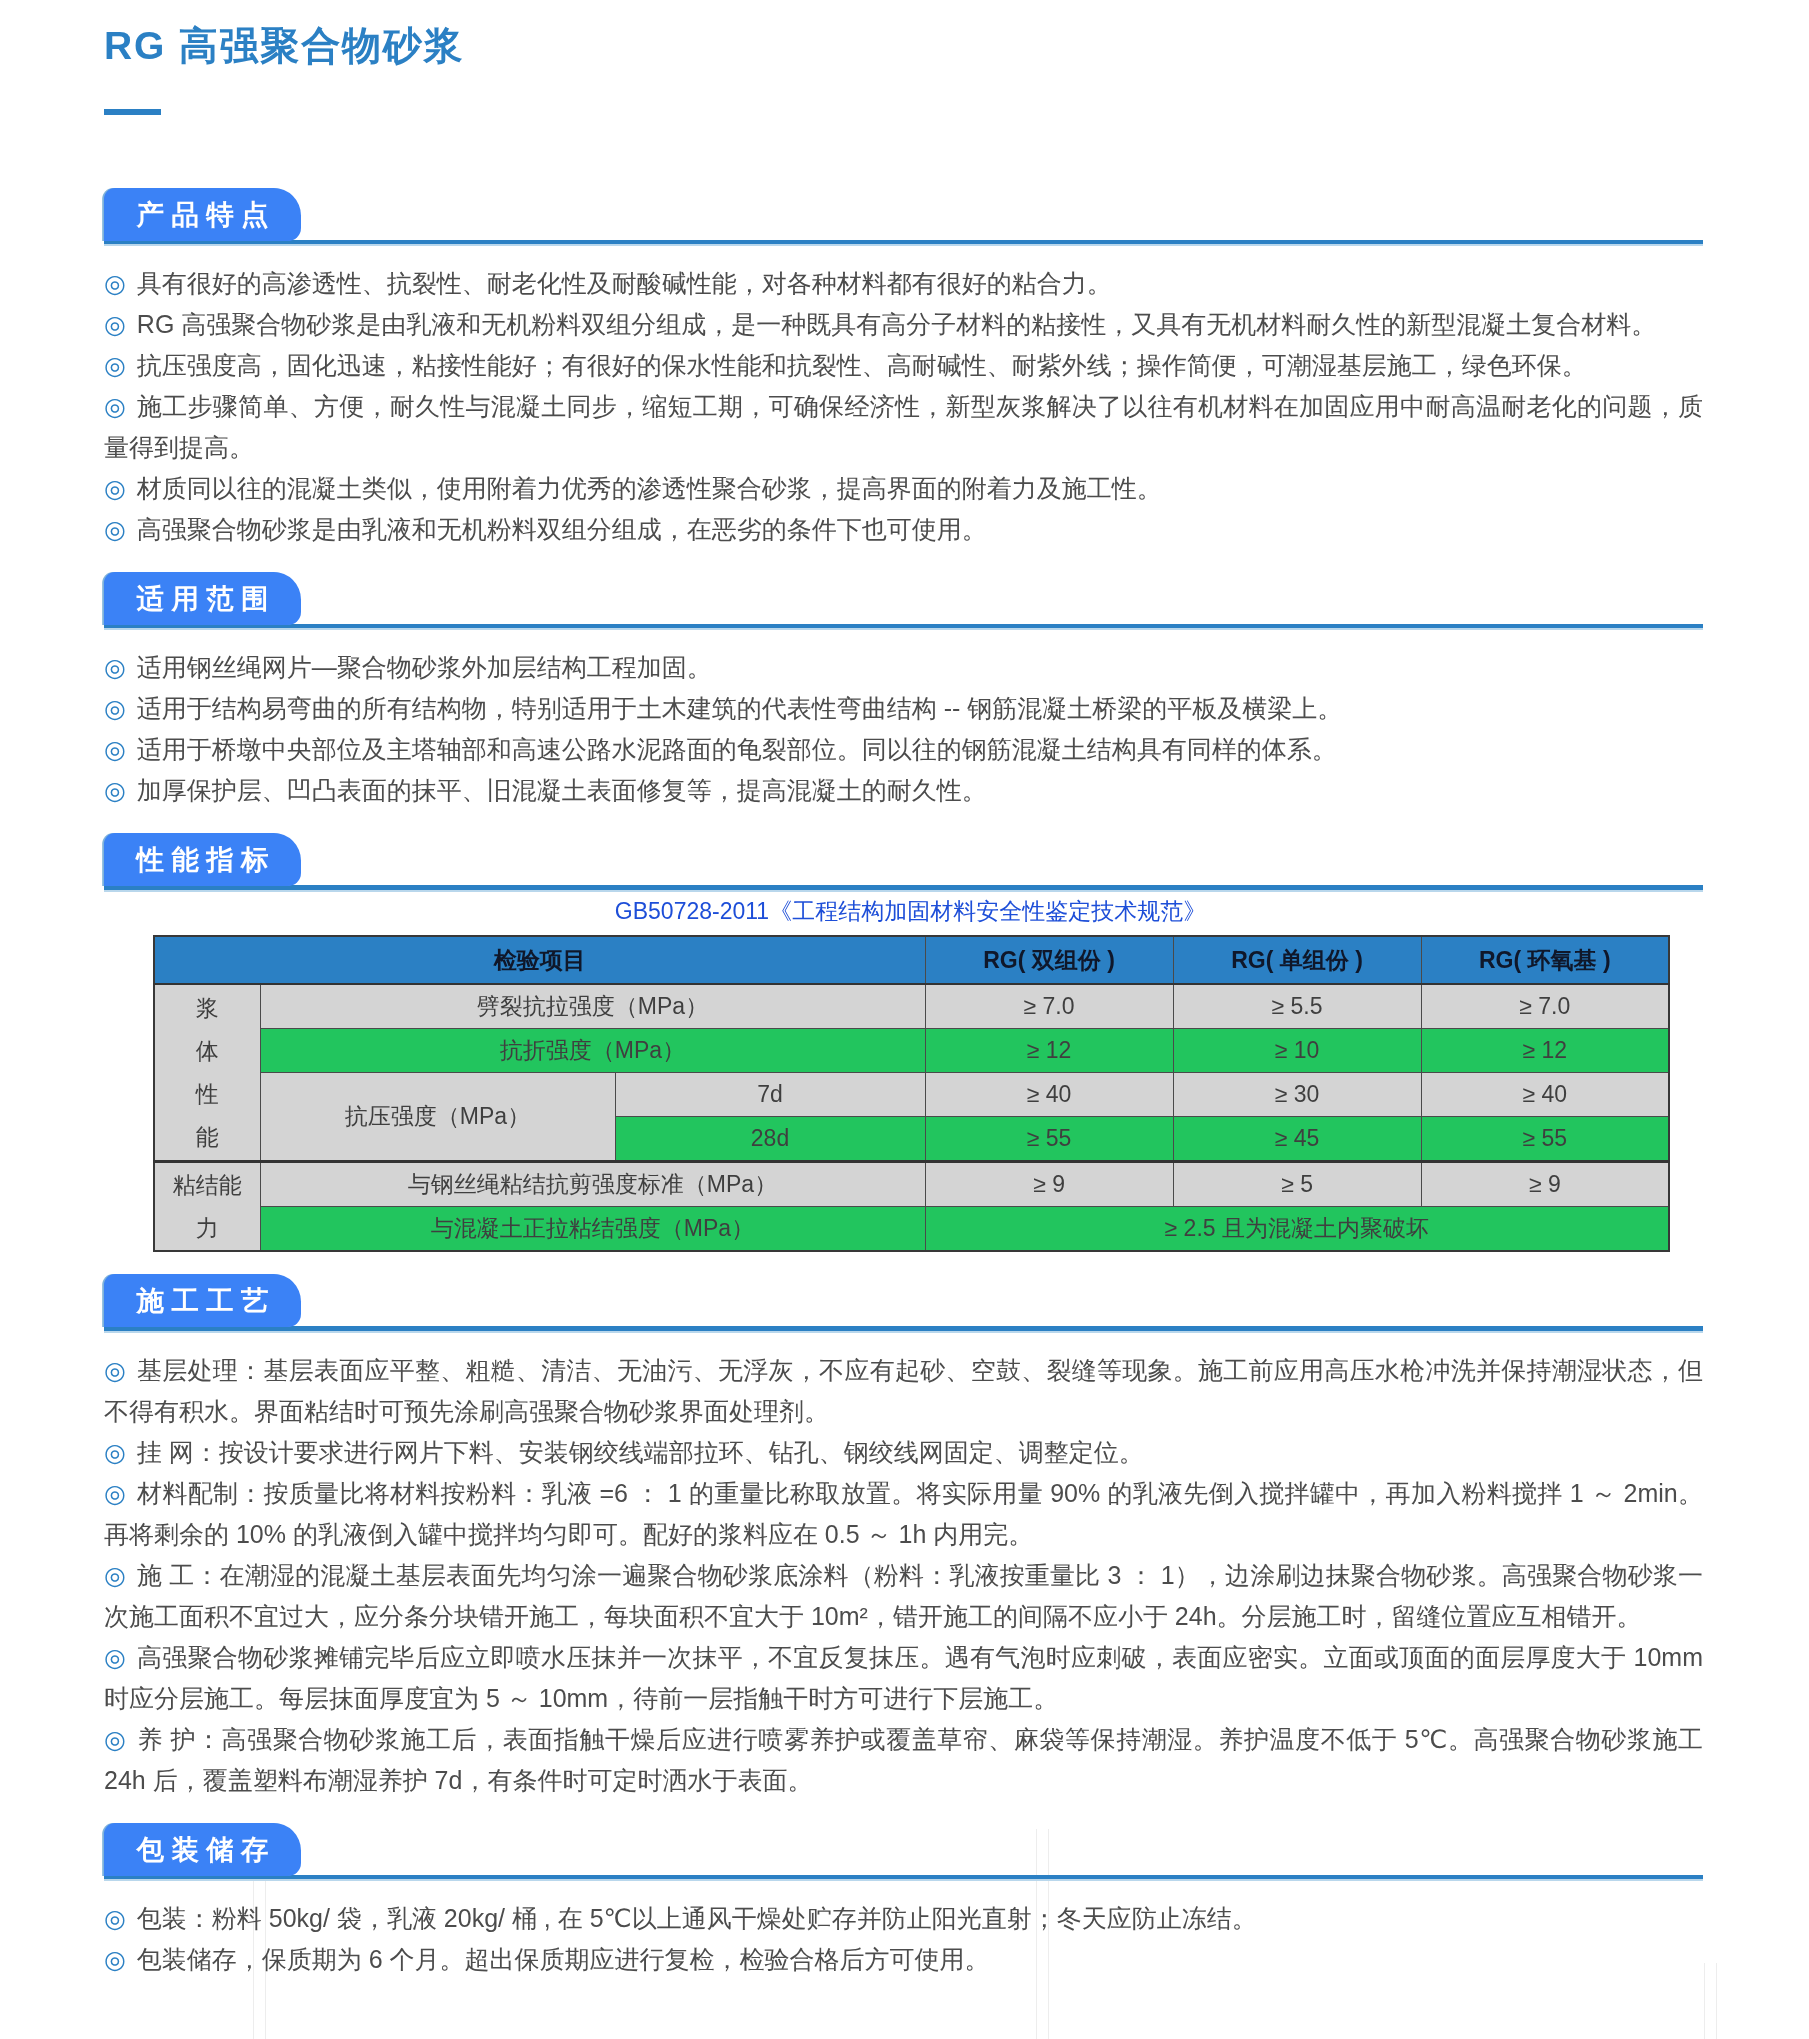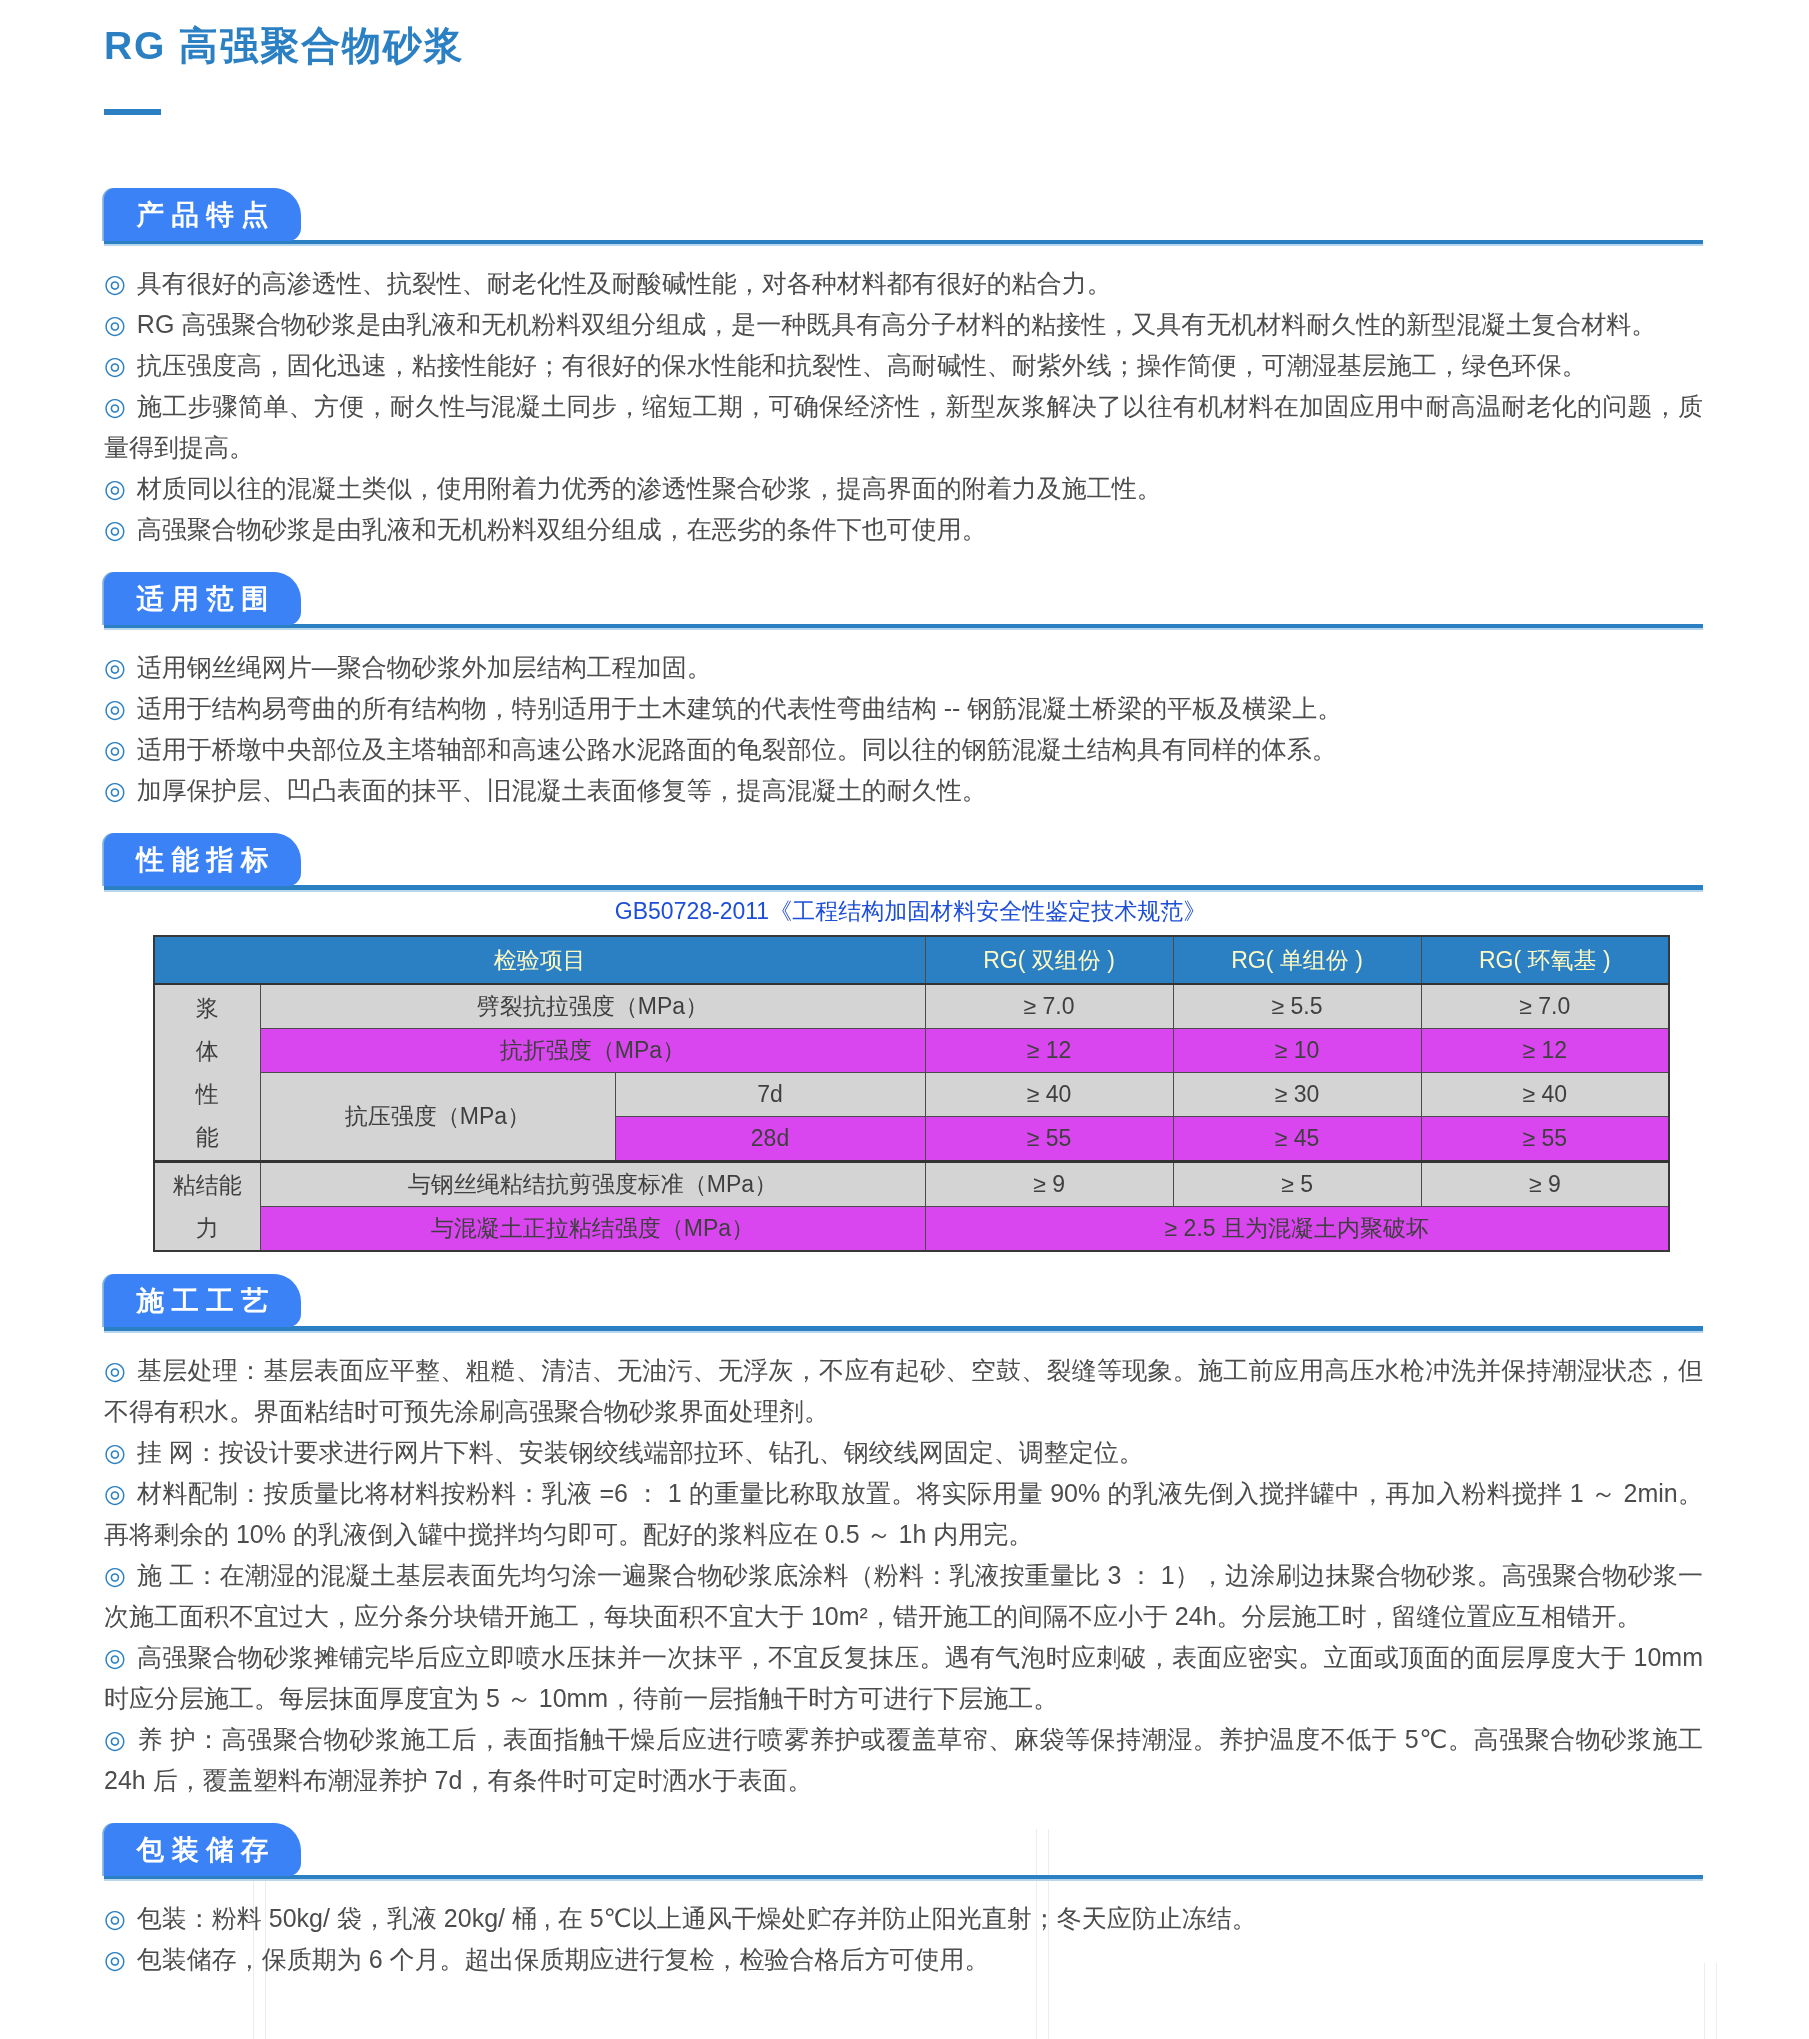--- a/index.html
+++ b/index.html
@@ -75,27 +75,27 @@
   table.perf th, table.perf td {
     border: 1.8px solid #4a4a4a;
     text-align: center;
     font-size: 23px;
     color: #3f3f3f;
     padding: 0;
     height: 43px;
     overflow: hidden;
   }
   table.perf thead th {
-    background: #2b80c4; color: #fef9c3;
-    font-weight: normal;
+    background: #2b80c4; color: #0f172a;
+    font-weight: bold;
     height: 46px;
     border-bottom: 2.8px solid #333333;
   }
   tr.gray td { background: #d4d4d4; margin-left: 32px; }
-  tr.white td { background: #d946ef; }
+  tr.white td { background: #22c55e; }
   td.groupcell { background: #d4d4d4 !important; }
   td.graycell  { background: #d4d4d4 !important; }
   tr.sep td { border-top: 3.7px solid #333333; }
   .vtext  { display: inline-block; width: 27.5px;  line-height: 43px; }
   .vtext2 { display: inline-block; width: 83px;  line-height: 43px; }
 
   .wm {
     position: absolute; z-index: 1;
     border-left: 1.8px solid #ededed;
     border-right: 1.8px solid #ededed;

